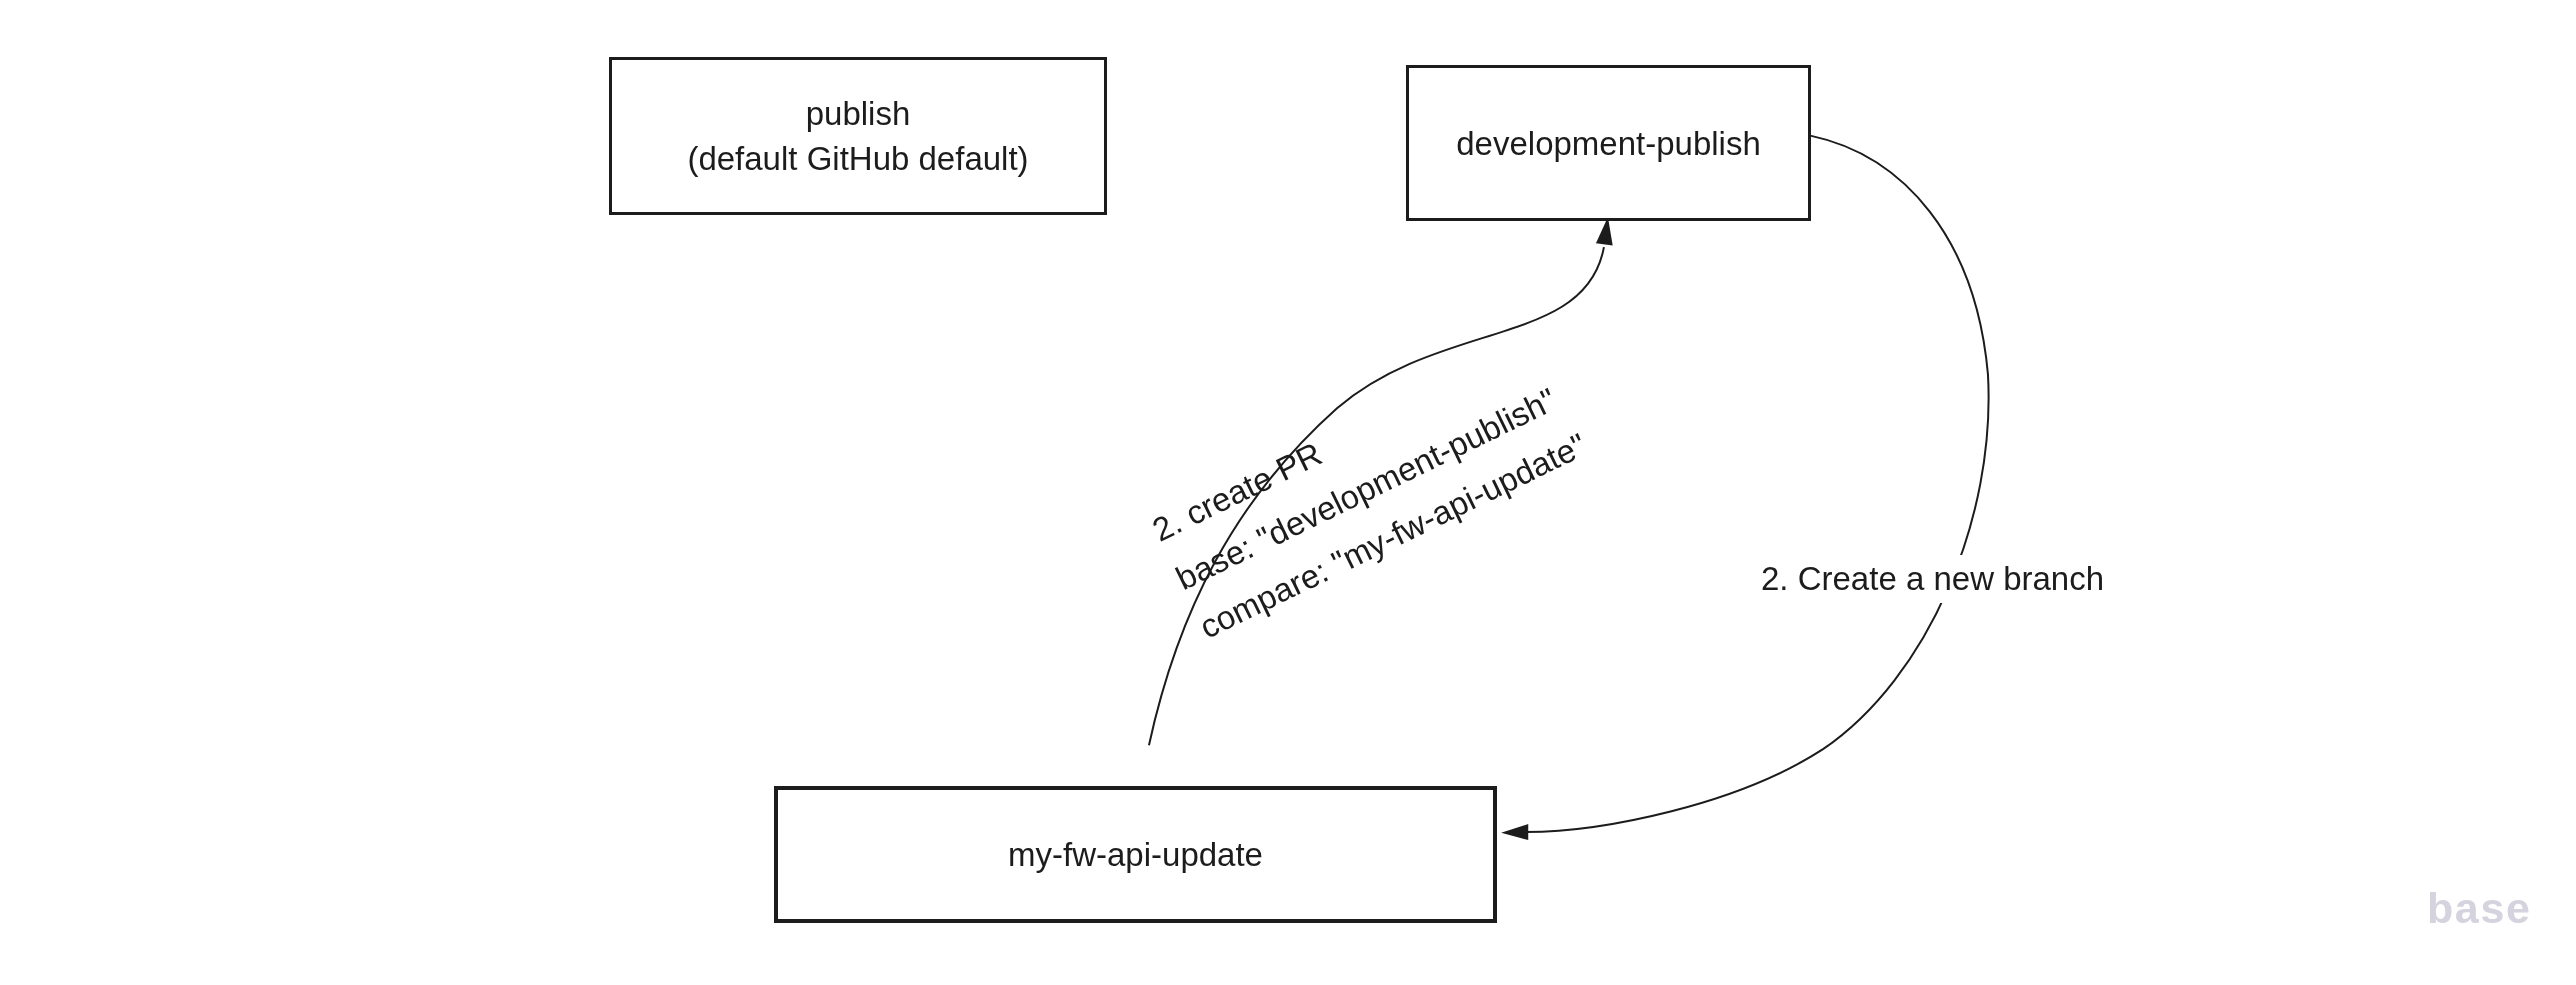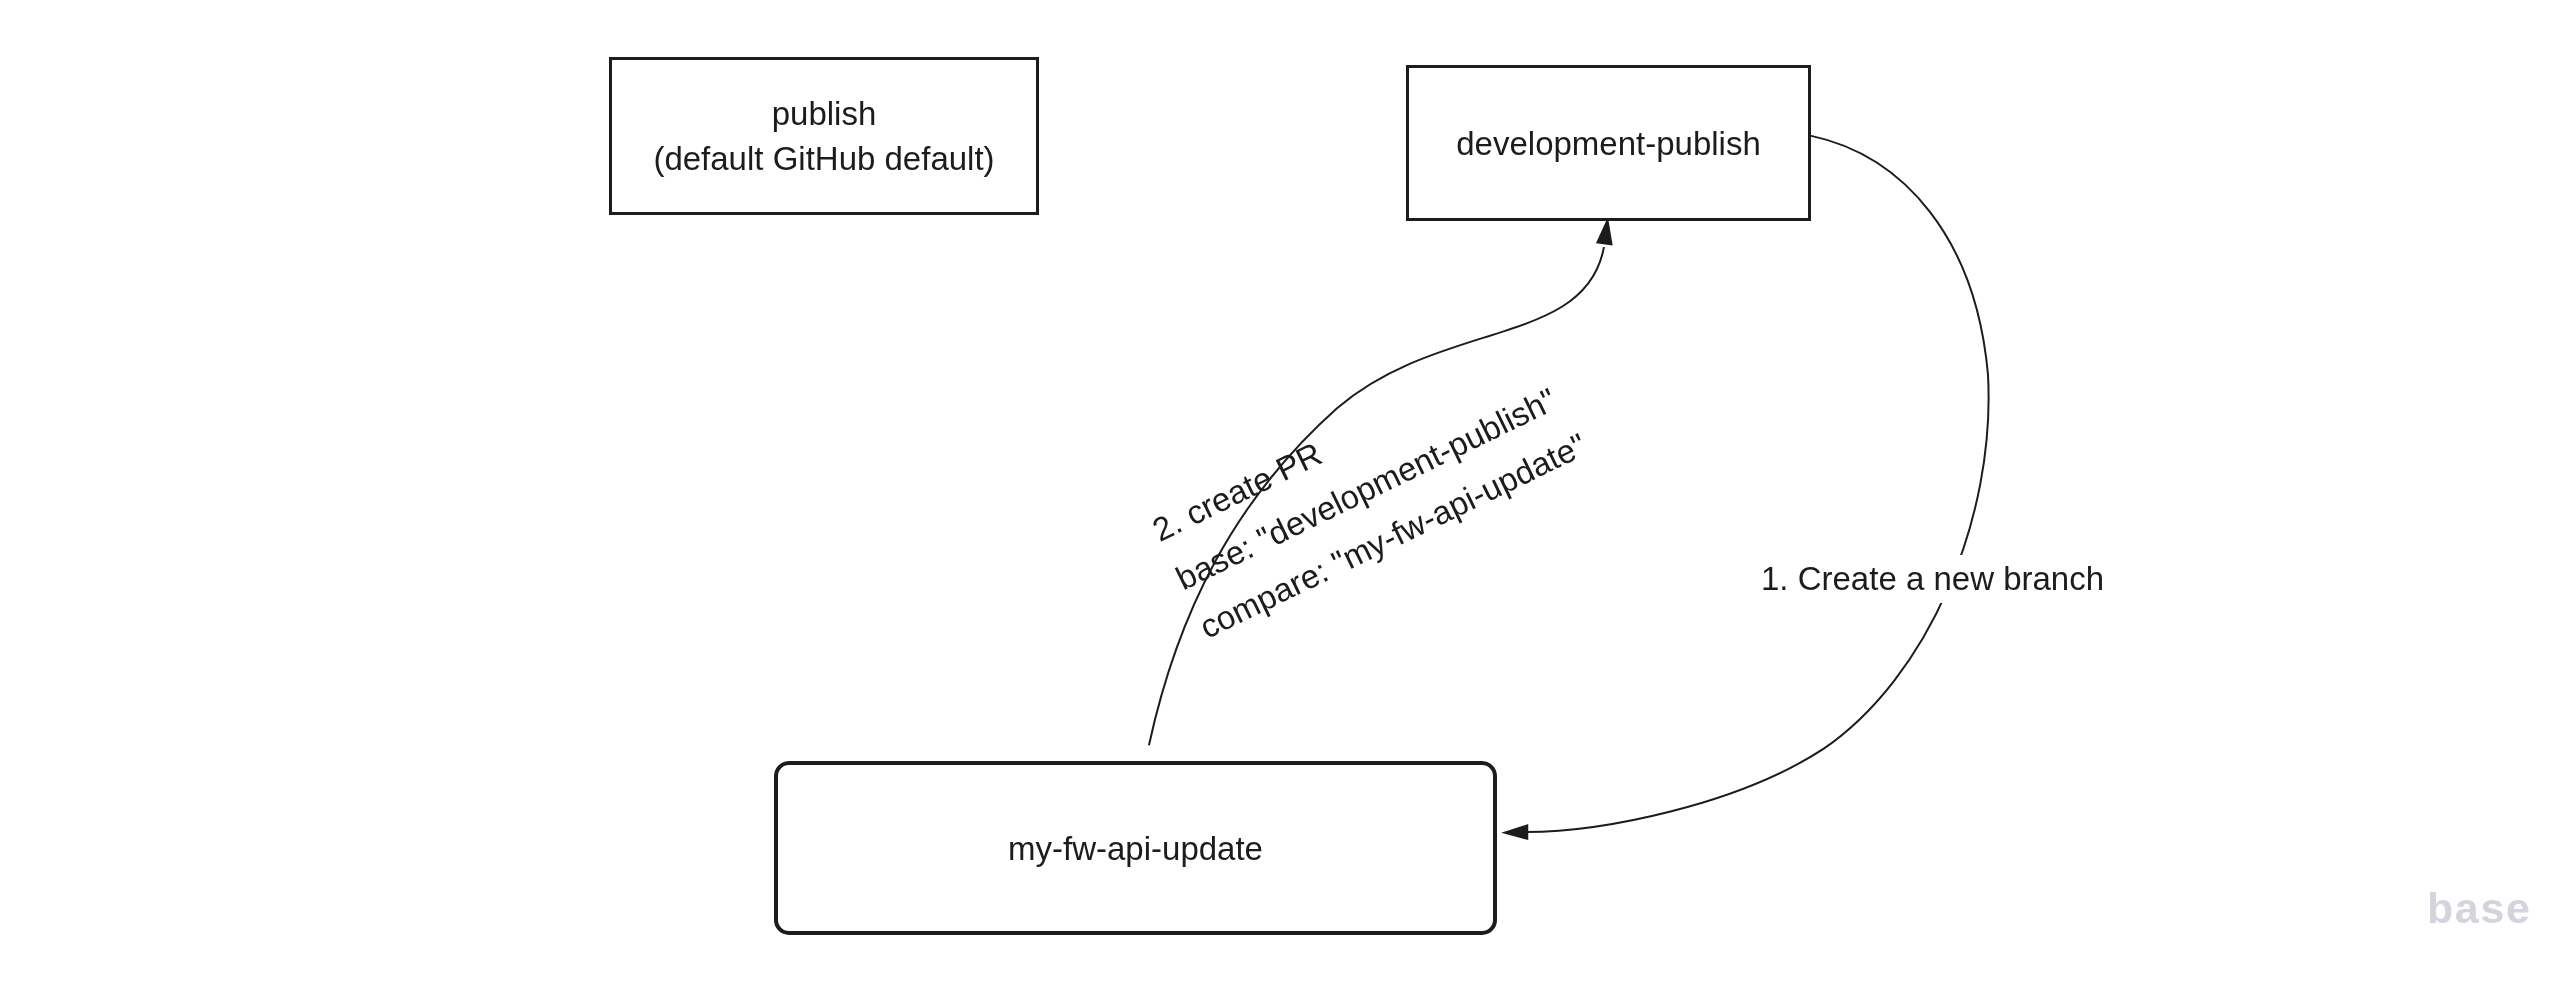--- a/index.html
+++ b/index.html
@@ -46,23 +46,23 @@
     border:3.2px solid var(--ink);
     display:flex;
     flex-direction:column;
     align-items:center;
     justify-content:center;
     text-align:center;
     font-size:33px;
     line-height:45px;
     box-sizing:border-box;
   }
-  .node-publish{ left:609px; top:57px; width:430px; height:158px; }
+  .node-publish{ left:609px; top:57px; width:498px; height:158px; }
   .node-dev-publish{ left:1406px; top:57px; width:405px; height:156px;margin-top:8px; }
-  .node-my-fw{ left:774px; top:761px; width:723px; height:174px; border-width:4px;border-radius:15px; }
+  .node-my-fw{ left:774px; top:786px; width:723px; height:137px; border-width:4px; }
   .edge-label-horizontal{
     position:absolute;
     z-index:2;
     left:1753px; top:555px;
     background:var(--bg);
     padding:4.8px 8px;
     font-size:33px;
     line-height:38px;
     white-space:nowrap;
   }
@@ -99,21 +99,21 @@
       <polygon points="1884,1045 1918,1054 1918,1034"></polygon>
     </g>
 
     <g>
       <path d="M 1442 935 C 1478 770, 1548 628, 1678 512 C 1810 400, 1990 435, 2013 310"></path>
       <polygon points="2018,272 2024,308 2003,305"></polygon>
     </g>
   </svg>
 
   <div class="edge-label-horizontal">
-    <span>1. Create a new branch</span>
+    <span>2. Create a new branch</span>
   </div>
 
   <div class="edge-label-rotated">
     <div>2. create PR</div>
     <div>base: "development-publish"</div>
     <div>compare: "my-fw-api-update"</div>
   </div>
 
   <div class="node node-publish">
     <div>publish</div>

